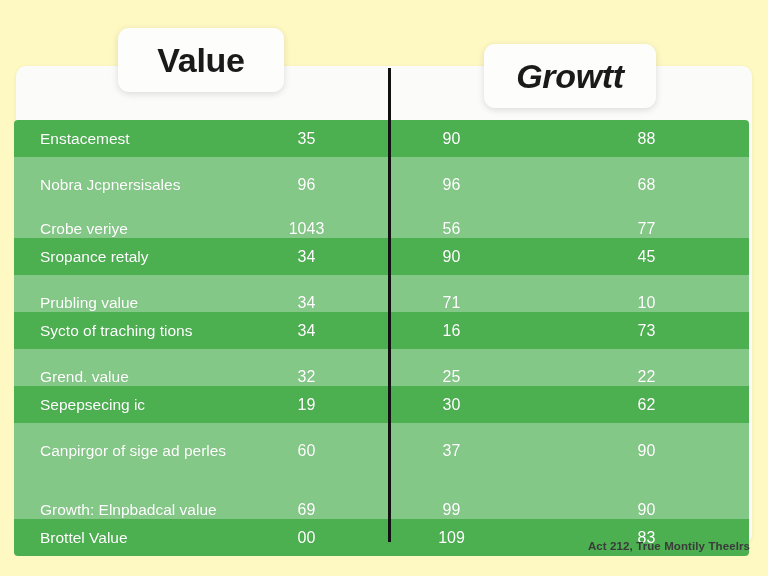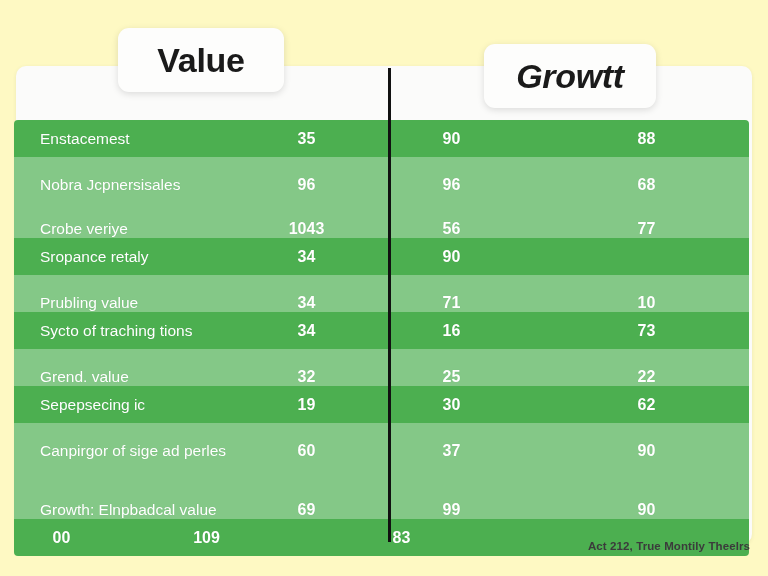--- a/index.html
+++ b/index.html
@@ -85,21 +85,21 @@
     width: 245px;
     padding-left: 26px;
     box-sizing: border-box;
     font-size: 15.5px;
     white-space: nowrap;
     overflow: hidden;
     text-shadow: 0 0 1px rgba(0,0,0,0.10);
   }
   .cell-num {
     font-size: 16px;
-    font-weight: 700;
+    font-weight: 400;
     text-align: center;
     text-shadow: 0 0 1px rgba(0,0,0,0.10);
   }
   .cell-v1 { width: 95px; }
   .cell-v2 { width: 195px; }
   .cell-v3 { width: 195px; }
 
   
   .divider {
     position: absolute;
@@ -152,20 +152,21 @@
       <div class="row light tall">
         <div class="cell-label">Crobe veriye</div>
         <div class="cell-num cell-v1">1043</div>
         <div class="cell-num cell-v2">56</div>
         <div class="cell-num cell-v3">77</div>
       </div>
       <div class="row dark">
         <div class="cell-label">Sropance retaly</div>
         <div class="cell-num cell-v1">34</div>
         <div class="cell-num cell-v2">90</div>
+        <div class="cell-num cell-v3">45</div>
       </div>
       <div class="row light">
         <div class="cell-label">Prubling value</div>
         <div class="cell-num cell-v1">34</div>
         <div class="cell-num cell-v2">71</div>
         <div class="cell-num cell-v3">10</div>
       </div>
       <div class="row dark">
         <div class="cell-label">Sycto of traching tions</div>
         <div class="cell-num cell-v1">34</div>
@@ -196,20 +197,21 @@
         <div class="cell-num cell-v2"></div>
         <div class="cell-num cell-v3"></div>
       </div>
       <div class="row light">
         <div class="cell-label">Growth: Elnpbadcal value</div>
         <div class="cell-num cell-v1">69</div>
         <div class="cell-num cell-v2">99</div>
         <div class="cell-num cell-v3">90</div>
       </div>
       <div class="row dark">
+        <div class="cell-label">Brottel Value</div>
         <div class="cell-num cell-v1">00</div>
         <div class="cell-num cell-v2">109</div>
         <div class="cell-num cell-v3">83</div>
       </div>
     </div>
 
   <div class="divider"></div>
 
   <div class="footer-note">Act 212, True Montily Theelrs</div>
 

